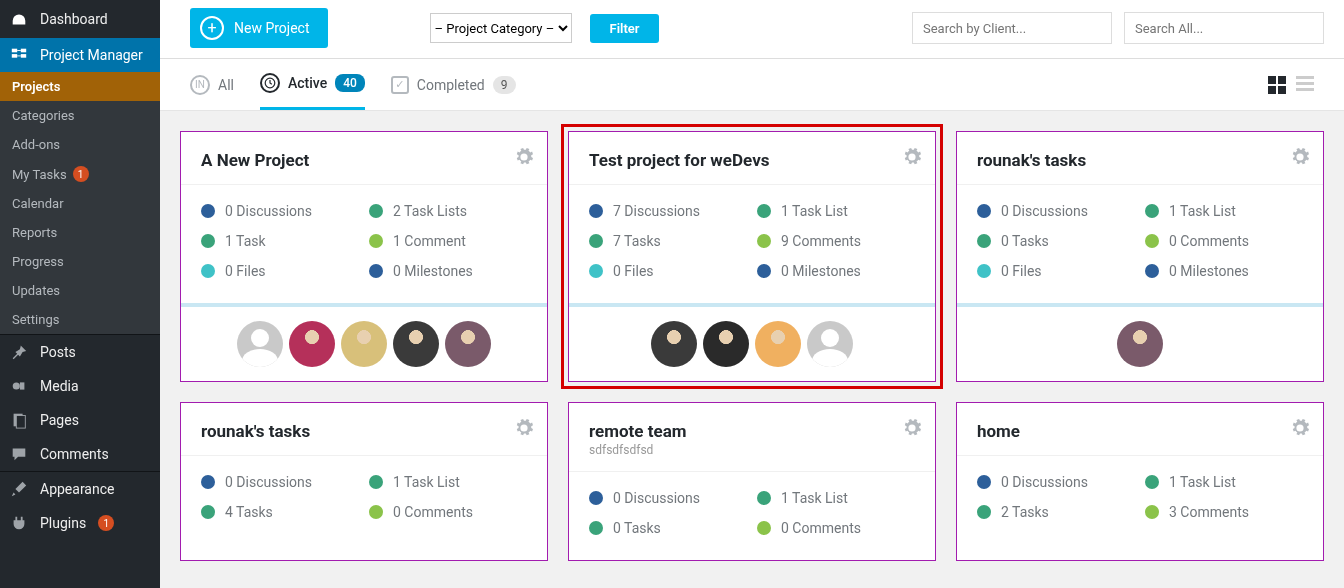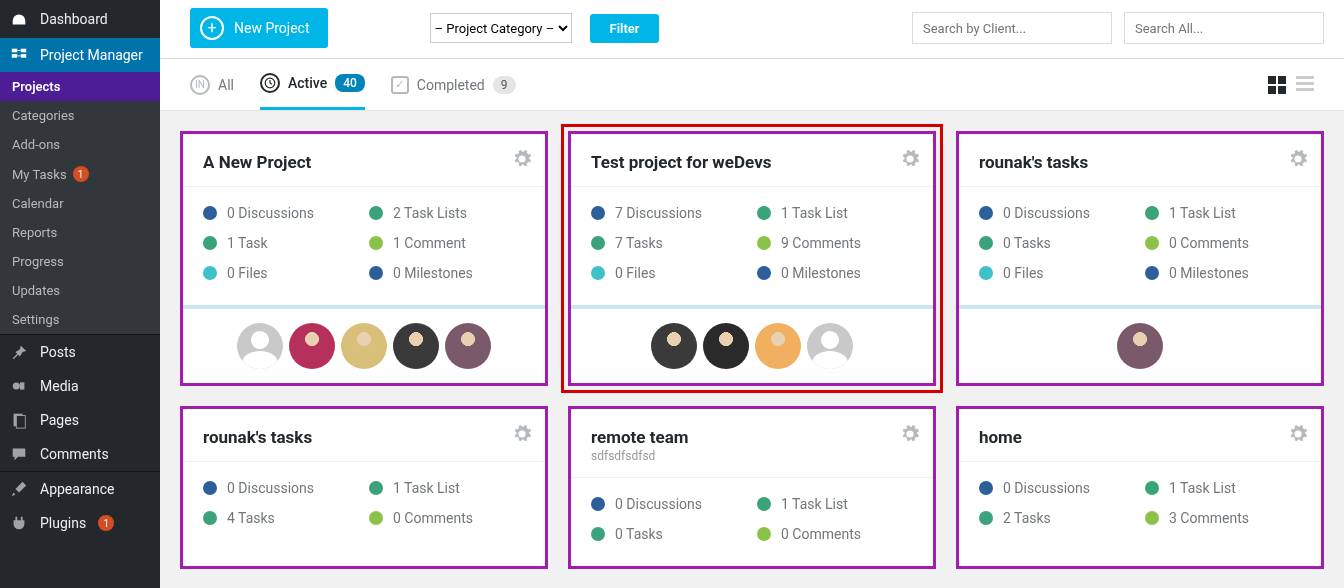--- a/index.html
+++ b/index.html
@@ -7,21 +7,21 @@
   .app { display: flex; height: 100%; }
 
   
   .sidebar { width: 160px; background: #23282d; color: #eee; font-size: 14px; flex-shrink: 0; }
   .sb-item { display: flex; align-items: center; gap: 12px; padding: 8px 10px; cursor: pointer; color: #eee; }
   .sb-item.top { padding: 10px 10px; }
   .sb-item.active { background: #0073aa; color: #fff; position: relative; }
   .sb-item.active::after { content:""; position:absolute; right:-8px; top:50%; transform:translateY(-50%); border:8px solid transparent; border-left-color:#0073aa; }
   .sb-sub { background: #32373c; }
   .sb-sub .sb-link { padding: 7px 12px; font-size: 13px; color: #b4b9be; cursor: pointer; display:flex; align-items:center; gap:6px;}
-  .sb-sub .sb-link.sel { background:#4c1d95; color:#fff; font-weight:600; }
+  .sb-sub .sb-link.sel { background:#a16207; color:#fff; font-weight:600; }
   .sb-icon { width:18px; height:18px; display:inline-flex; align-items:center; justify-content:center; color:#9ea3a8; fill:currentColor; }
   .sb-item.active .sb-icon, .sb-item:hover .sb-icon { color:#fff; }
   .badge-circle { background:#d54e21; color:#fff; border-radius:50%; min-width:16px; height:16px; font-size:10px; display:inline-flex; align-items:center; justify-content:center; padding:0 3px;}
   .sb-group-top { border-top: 1px solid #111417; }
 
   
   .main { flex:1; background:#f1f1f1; padding: 0 20px; overflow:hidden; }
   .topbar { display:flex; align-items:center; gap:12px; padding: 6px 0 10px 0; background:#fff; border-bottom:1px solid #ddd; margin: 0 -20px; padding-left:30px; padding-right:20px; padding-top:8px; }
   .btn-new { display:flex; align-items:center; gap:10px; background:#00b5e8; color:#fff; border:none; padding:8px 18px 8px 10px; font-size:14px; cursor:pointer; border-radius:3px; }
   .plus-circ { width:24px; height:24px; border:2px solid #fff; border-radius:50%; display:flex; align-items:center; justify-content:center; font-size:16px; line-height:1; }
@@ -41,21 +41,21 @@
   .tab-check { width:18px; height:18px; border:2px solid #b4b9be; border-radius:3px; display:inline-flex; align-items:center; justify-content:center; font-size:11px; color:#b4b9be;}
   .view-toggles { margin-left:auto; display:flex; gap:10px; }
   .vt { width:18px; height:18px; cursor:pointer; }
   .vt-grid { display:grid; grid-template-columns:1fr 1fr; grid-template-rows:1fr 1fr; gap:2px; }
   .vt-grid span { background:#23282d; }
   .vt-list { display:flex; flex-direction:column; gap:3px; }
   .vt-list span { height:3px; background:#ccc; }
 
   
   .grid { display:grid; grid-template-columns: repeat(3, 1fr); gap:20px; padding-top:20px; }
-  .card { background:#fff; border:3px solid #a21caf; position:relative; }
+  .card { background:#fff; border:1px solid #a21caf; position:relative; }
   .card.highlight { outline:3px solid #d40000; outline-offset:4px; }
   .card-head { padding:18px 20px 14px; border-bottom:1px solid #f0f0f0; position:relative;}
   .card-title { font-size:17px; font-weight:700; color:#23282d; }
   .card-sub { font-size:12px; color:#999; margin-top:2px; }
   .gear { position:absolute; top:16px; right:14px; color:#b4b9be; cursor:pointer; }
   .gear svg { width:18px; height:18px; fill:currentColor; }
   .card-stats { display:grid; grid-template-columns:1fr 1fr; gap:14px 10px; padding:18px 20px 24px; }
   .stat { display:flex; align-items:center; gap:10px; font-size:14px; color:#72777c; }
   .dot { width:14px; height:14px; border-radius:50%; flex-shrink:0; }
   .card-foot { border-top: 4px solid #c9e7f3; padding:14px 0; display:flex; justify-content:center; gap:6px; }

